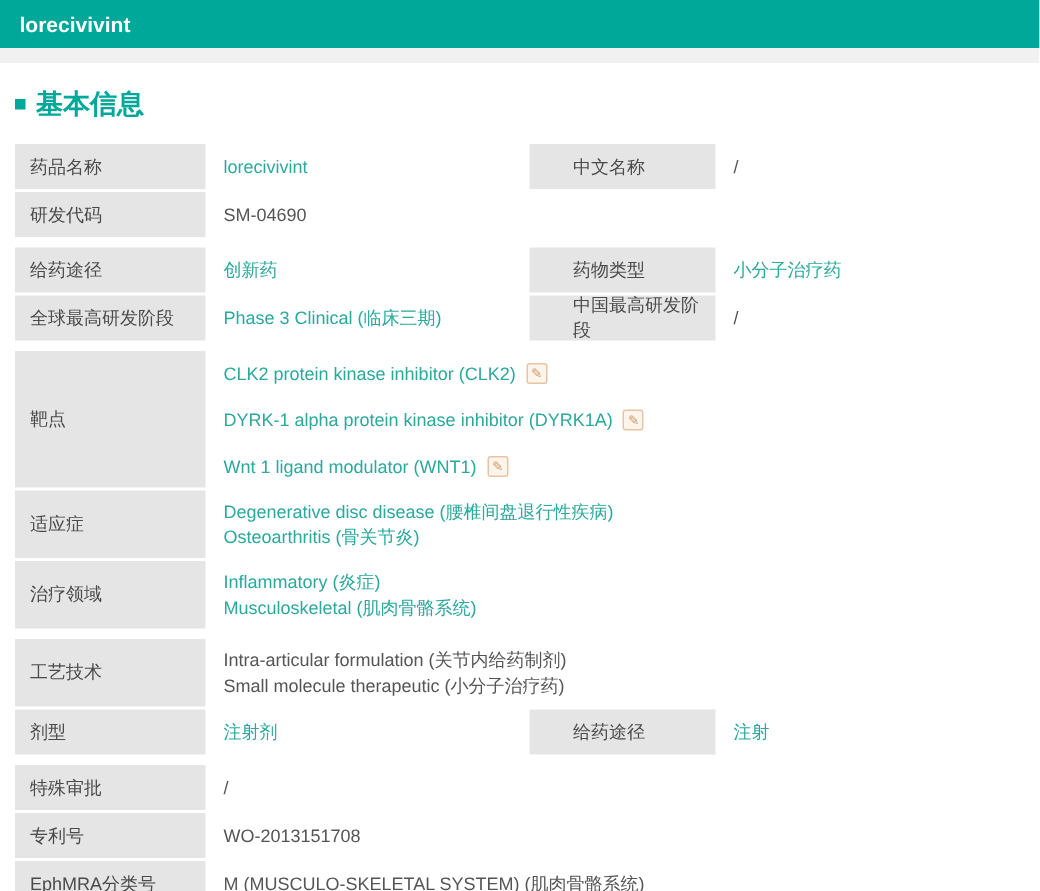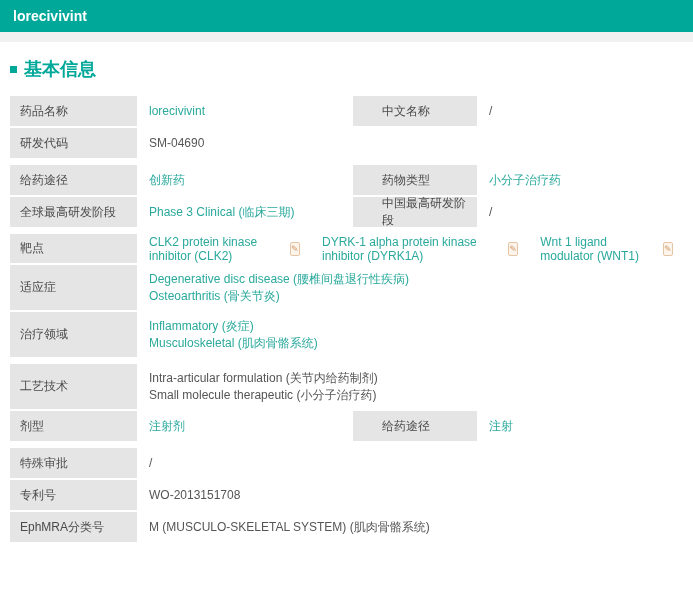--- a/index.html
+++ b/index.html
@@ -63,21 +63,21 @@
   .h29 { height: 29px; }
   .h45 { height: 45px; }
   .link { color: #2aa99c; cursor: pointer; }
   .plain { color: #555; }
   .lines { line-height: 17px; }
   .lines > span { display: block; }
   .stretch { align-items: stretch; }
   .subcol {
     flex: 1 1 auto;
     display: flex;
-    flex-direction: row;
+    flex-direction: column;
     gap: 2px;
   }
   .edit-icon {
     display: inline-block;
     width: 14px; height: 14px;
     margin-left: 7px;
     border: 1px solid #e6c5a4;
     background: #fdf5ec;
     color: #cf9a6a;
     border-radius: 2px;

